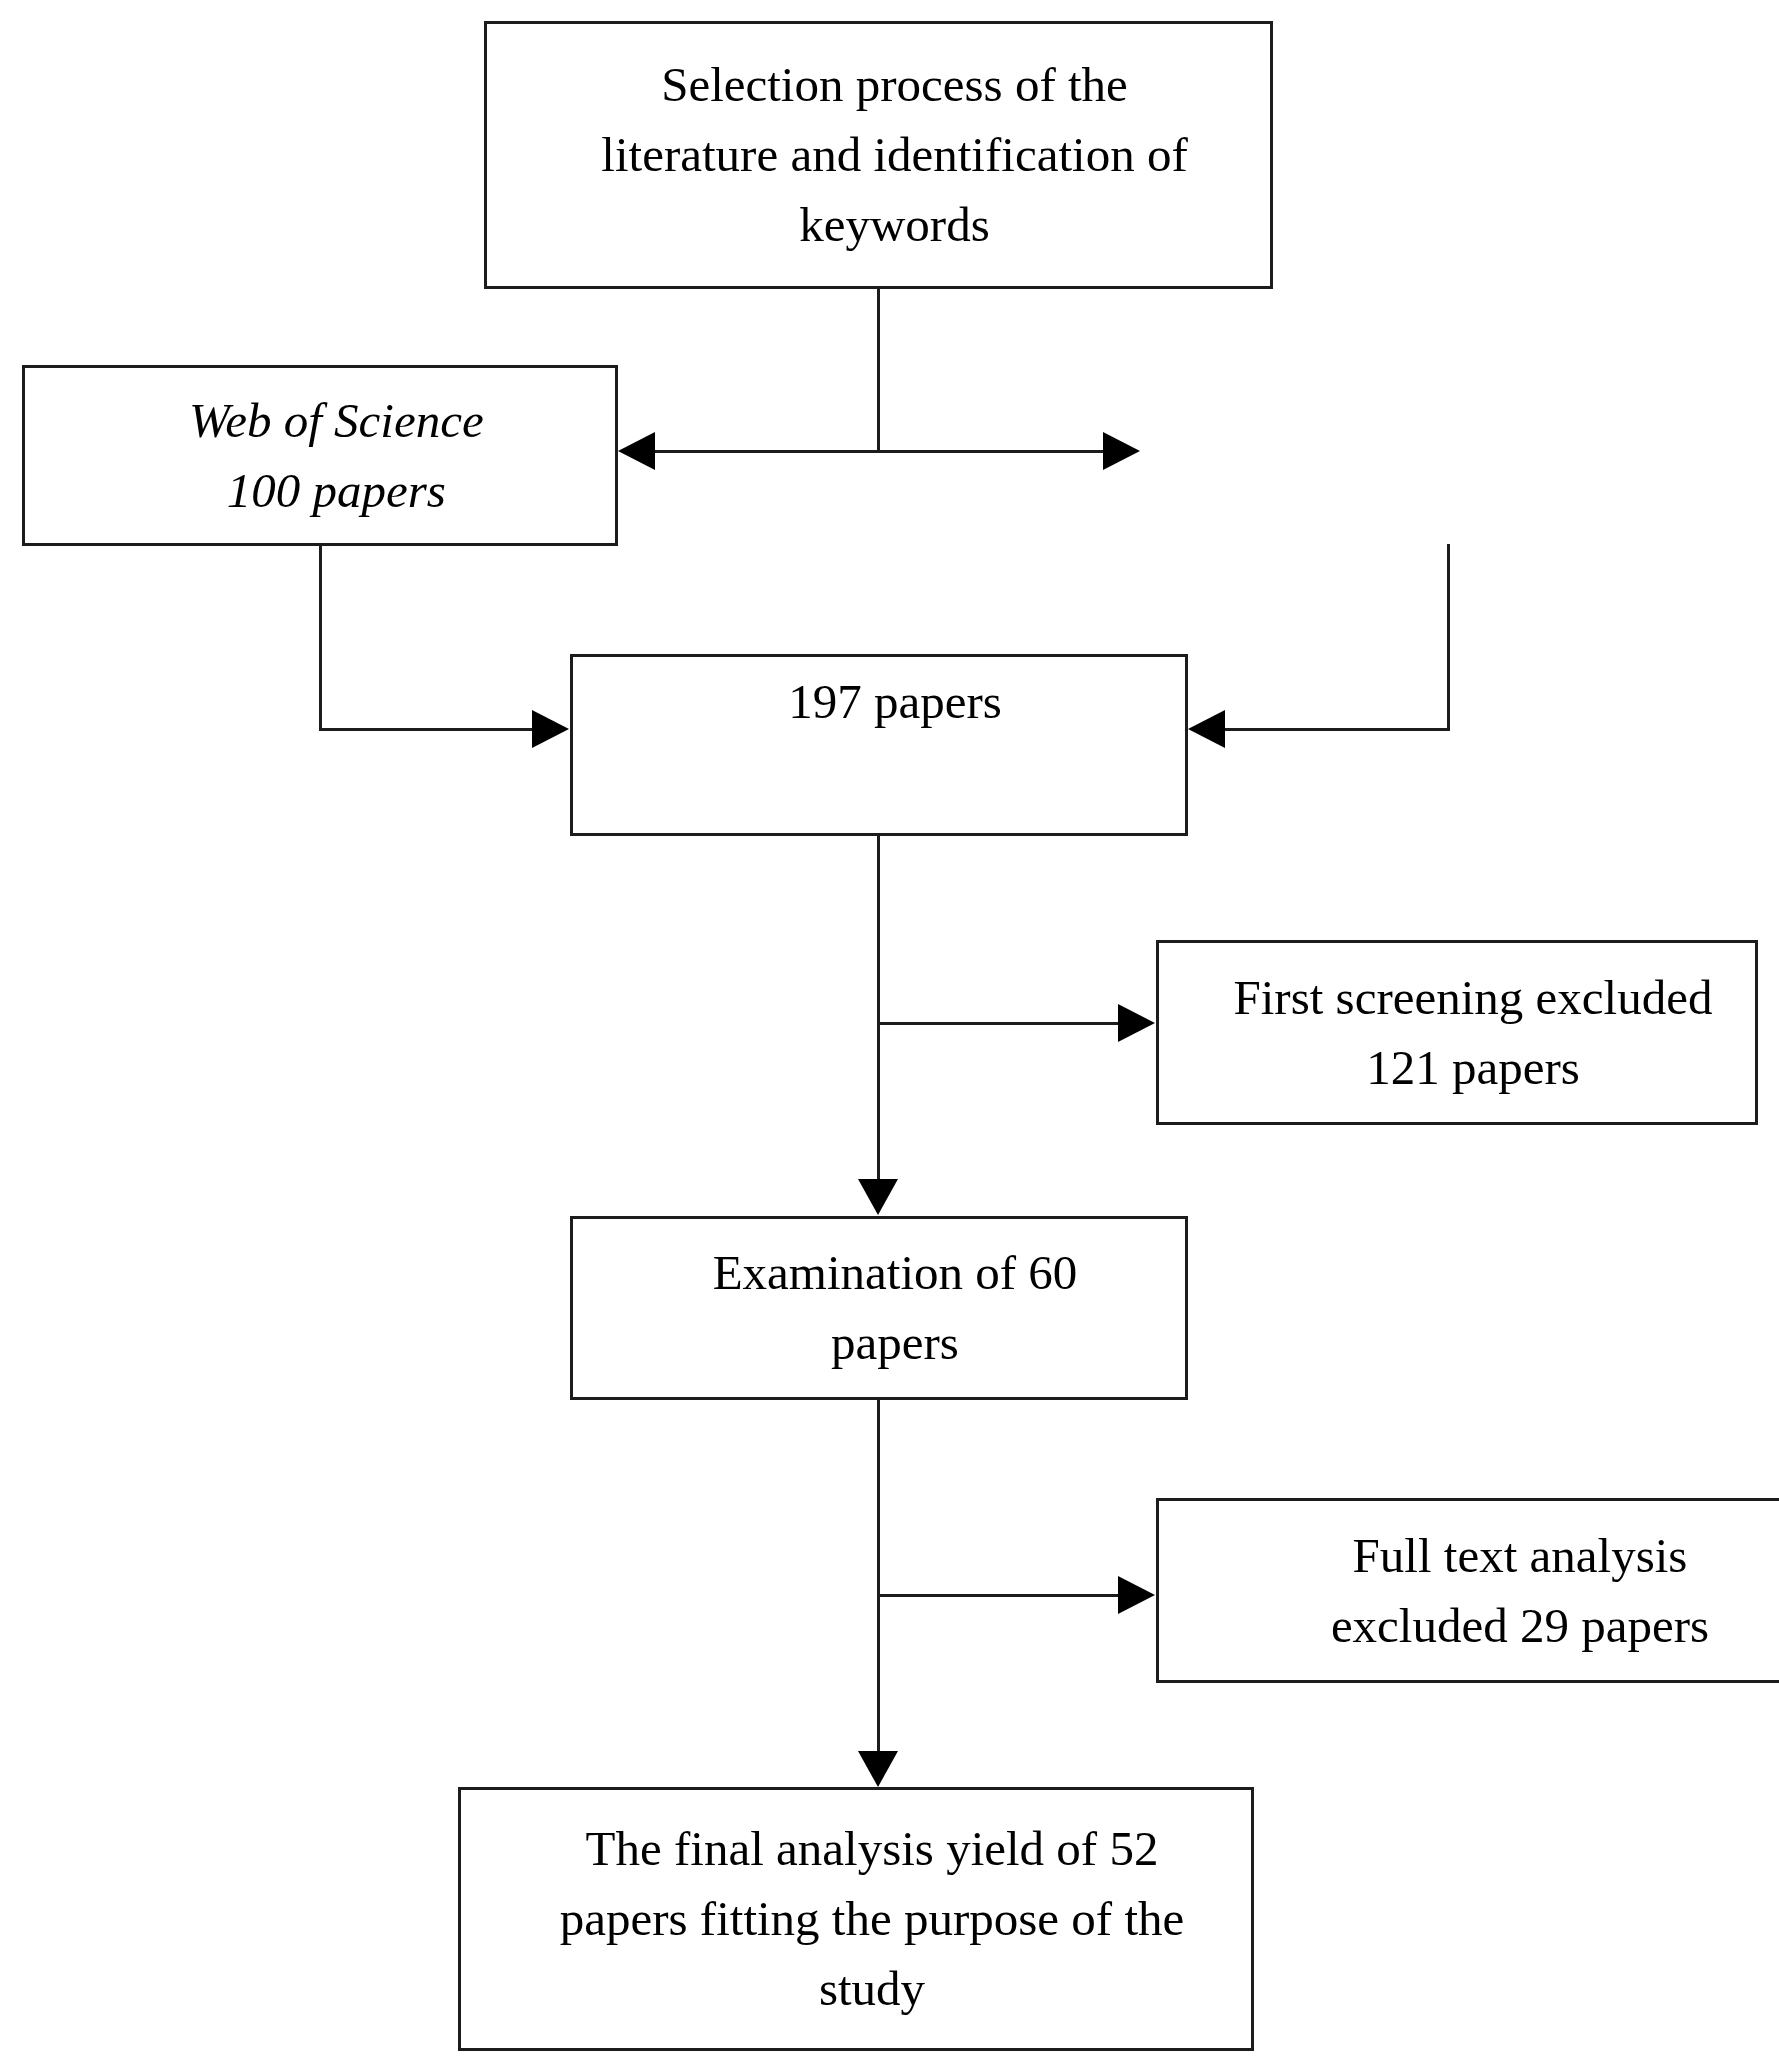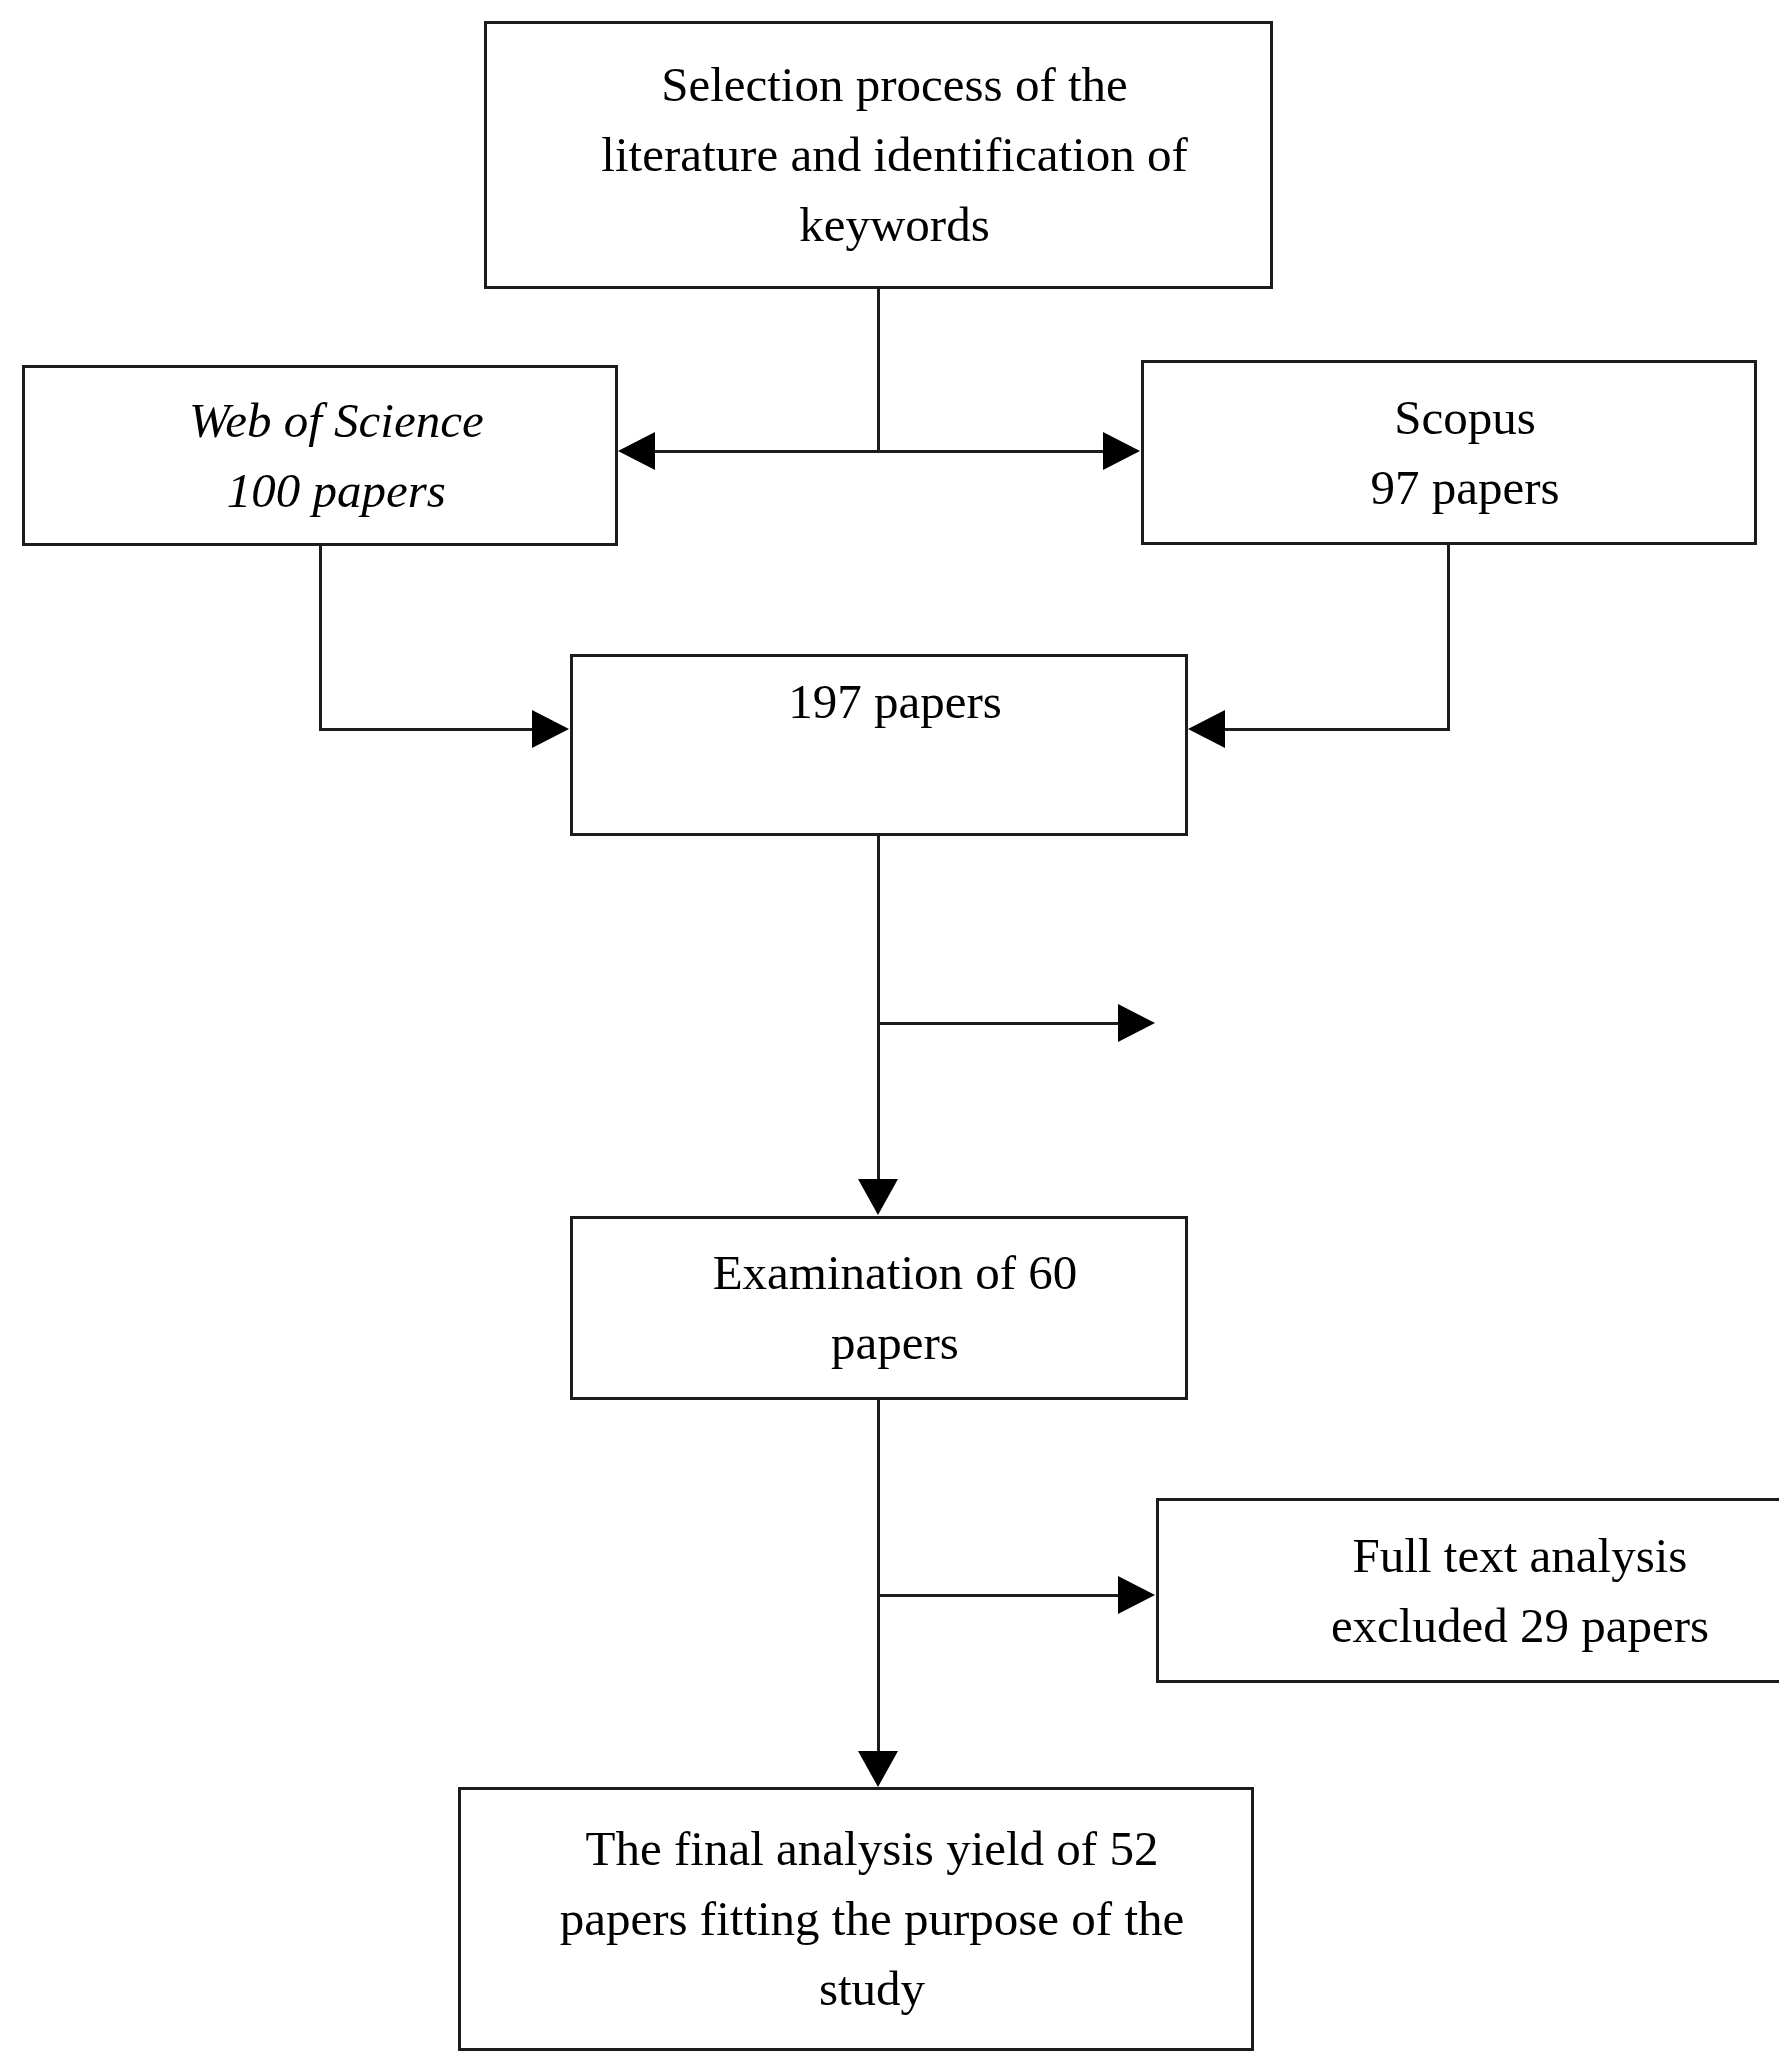--- a/index.html
+++ b/index.html
@@ -79,29 +79,29 @@
     <span class="txt">Selection process of the
 literature and identification of
 keywords</span>
   </div>
 
   <div class="box" id="box-wos">
     <span class="txt">Web of Science
 100 papers</span>
   </div>
 
-  <div class="box" id="box-scopus">
-    <span class="txt">Scopus
-97 papers</span>
-  </div>
 
   <div class="box" id="box-merged">
     <span class="txt">197 papers</span>
   </div>
 
+  <div class="box" id="box-screening">
+    <span class="txt">First screening excluded
+121 papers</span>
+  </div>
 
   <div class="box" id="box-exam">
     <span class="txt">Examination of 60
 papers</span>
   </div>
 
   <div class="box" id="box-fulltext">
     <span class="txt">Full text analysis
 excluded 29 papers</span>
   </div>

